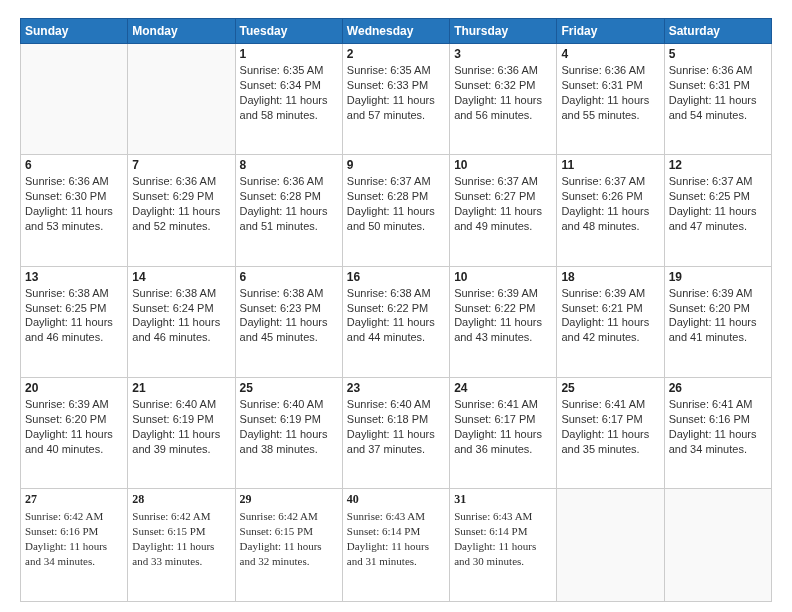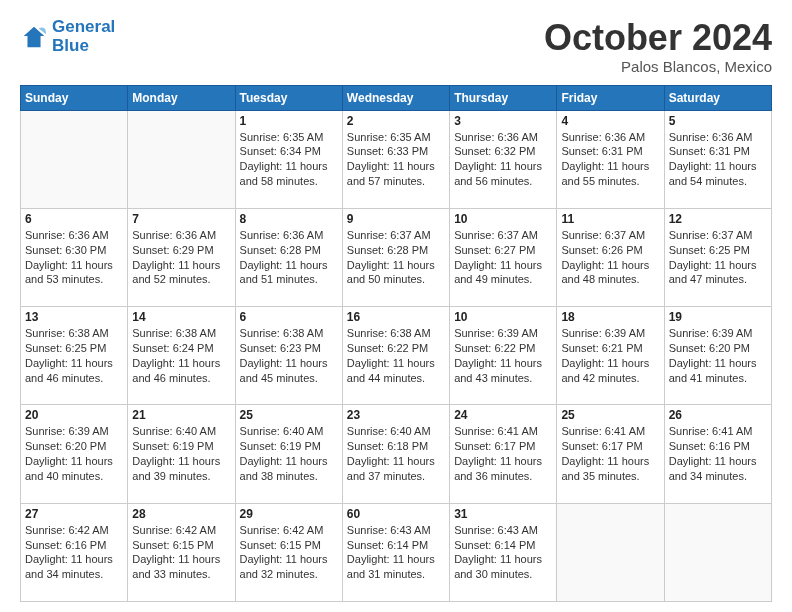--- a/index.html
+++ b/index.html
@@ -79,43 +79,27 @@
       margin-bottom: 2px;
       color: #222;
     }
     .cell-text {
       line-height: 1.35;
       font-size: 11px;
       color: #333;
     }
     tr:last-child td {
       height: 70px;
+      font-family: Liberation Serif, serif;
     }
   </style>
 </head>
 <body>
 
 <div class="page">
-  <div class="header">
-    <div class="logo">
-      <svg class="logo-icon" viewBox="0 0 30 30">
-        <polygon points="15,4 26,14 22,14 22,26 8,26 8,14 4,14" fill="#2575bb"></polygon>
-        <polygon points="15,2 28,13 23,13 23,27 7,27 7,13 2,13" fill="none" stroke="#2575bb" stroke-width="0"></polygon>
-        <path d="M20,6 Q28,2 28,12" fill="#5aabdd" opacity="0.7"></path>
-      </svg>
-      <div>
-        <div style="font-size:17px;font-weight:bold;color:#2575bb;line-height:1.1;">General</div>
-        <div style="font-size:17px;font-weight:bold;color:#2575bb;line-height:1.1;">Blue</div>
-      </div>
-    </div>
-    <div class="title-block">
-      <div class="month-title">October 2024</div>
-      <div class="subtitle">Palos Blancos, Mexico</div>
-    </div>
-  </div>
 
   <table class="calendar">
     <thead>
       <tr>
       <th>Sunday</th>
           <th>Monday</th>
           <th>Tuesday</th>
           <th>Wednesday</th>
           <th>Thursday</th>
           <th>Friday</th>
@@ -244,21 +228,21 @@
           </td>
           <td>
             <div class="day-number">28</div>
             <div class="cell-text">Sunrise: 6:42 AM<br>Sunset: 6:15 PM<br>Daylight: 11 hours<br>and 33 minutes.</div>
           </td>
           <td>
             <div class="day-number">29</div>
             <div class="cell-text">Sunrise: 6:42 AM<br>Sunset: 6:15 PM<br>Daylight: 11 hours<br>and 32 minutes.</div>
           </td>
           <td>
-            <div class="day-number">60</div>
+            <div class="day-number">40</div>
             <div class="cell-text">Sunrise: 6:43 AM<br>Sunset: 6:14 PM<br>Daylight: 11 hours<br>and 31 minutes.</div>
           </td>
           <td>
             <div class="day-number">31</div>
             <div class="cell-text">Sunrise: 6:43 AM<br>Sunset: 6:14 PM<br>Daylight: 11 hours<br>and 30 minutes.</div>
           </td>
           <td class="empty"></td>
           <td class="empty"></td>
         </tr>
       </tbody>

